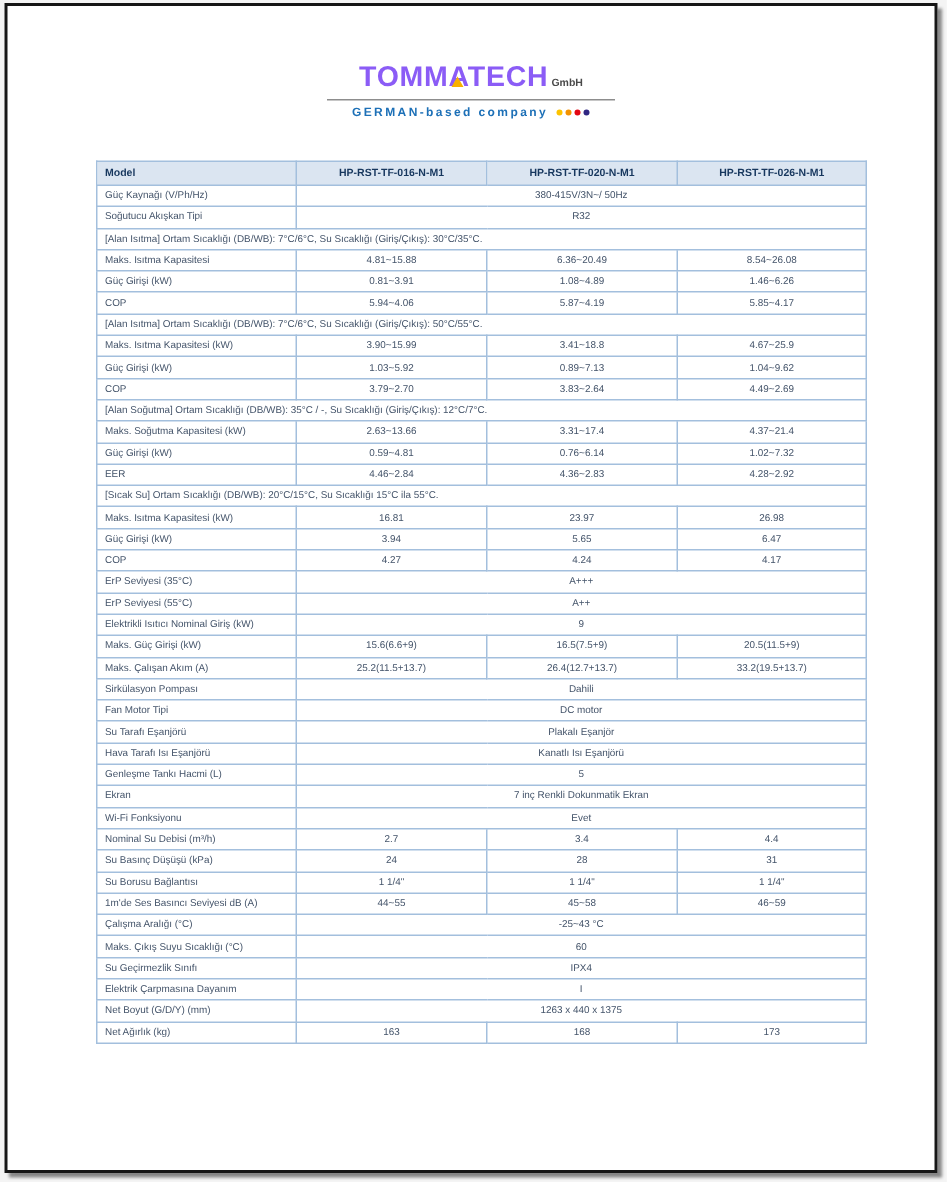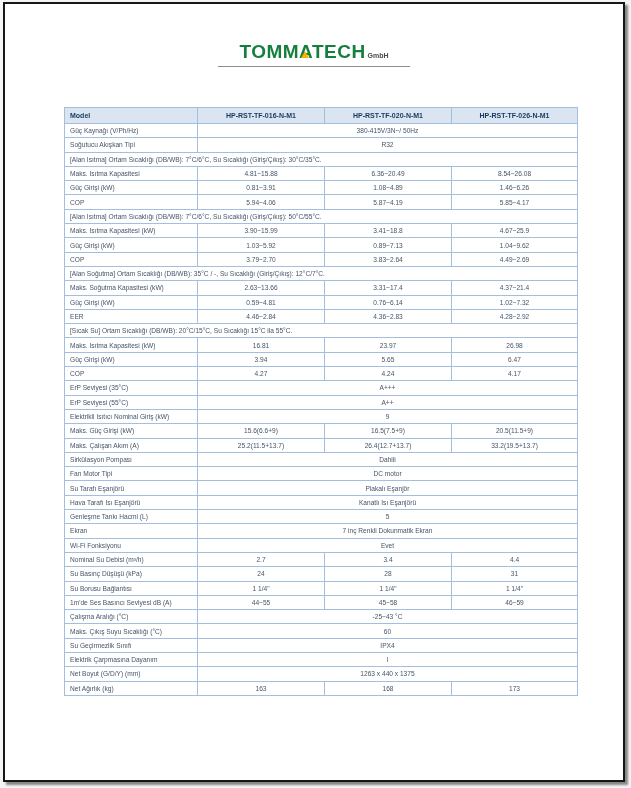--- a/index.html
+++ b/index.html
@@ -9,21 +9,21 @@
     position:relative; overflow:hidden;
   }
   .page{
     position:absolute;left:3px;top:2px;width:622px;height:780px;
     background:#ffffff;border:2px solid #161616;
     box-shadow:3px 3px 2px rgba(0,0,0,0.45);
   }
   
   .logo-block{position:absolute;top:38px;left:0;right:0;text-align:center;}
   .brand-line{display:inline-block;position:relative;line-height:1;}
-  .brand{font-size:19px;font-weight:bold;color:#15803d;letter-spacing:0.5px;}
+  .brand{font-size:19px;font-weight:bold;color:#8b5cf6;letter-spacing:0.5px;}
   .brand-a-triangle{
     position:absolute;width:0;height:0;
     border-left:4px solid transparent;border-right:4px solid transparent;
     border-bottom:7px solid #f9b000;left:62px;bottom:3px;
   }
   .brand-suffix{font-size:7px;color:#4a4a4a;font-weight:bold;margin-left:2px;}
   .divider{width:192px;height:1px;background:#8d8d8d;margin:4px auto 3px;}
   .tagline-row{display:flex;align-items:center;justify-content:center;}
   .tagline{font-size:8px;font-weight:bold;color:#1d70b7;letter-spacing:1.6px;}
   .dots{display:inline-flex;align-items:center;margin-left:4px;}
@@ -51,20 +51,29 @@
 <body>
 
 <div class="page">
 
   <div class="logo-block">
     <div class="brand-line">
       <span class="brand">TOMMATECH</span><span class="brand-suffix">GmbH</span>
       <span class="brand-a-triangle"></span>
     </div>
     <div class="divider"></div>
+    <div class="tagline-row">
+      <span class="tagline">GERMAN-based company</span>
+      <span class="dots" id="logo-dots">
+          <span class="dot" style="background: rgb(253, 195, 0);"></span>
+          <span class="dot" style="background: rgb(243, 146, 0);"></span>
+          <span class="dot" style="background: rgb(227, 6, 19);"></span>
+          <span class="dot" style="background: rgb(49, 39, 131);"></span>
+        </span>
+    </div>
   </div>
 
   <table>
     <colgroup>
       <col style="width:133px">
         <col style="width:127px">
         <col style="width:127px">
         <col style="width:126px">
     </colgroup>
     <thead id="spec-head">

